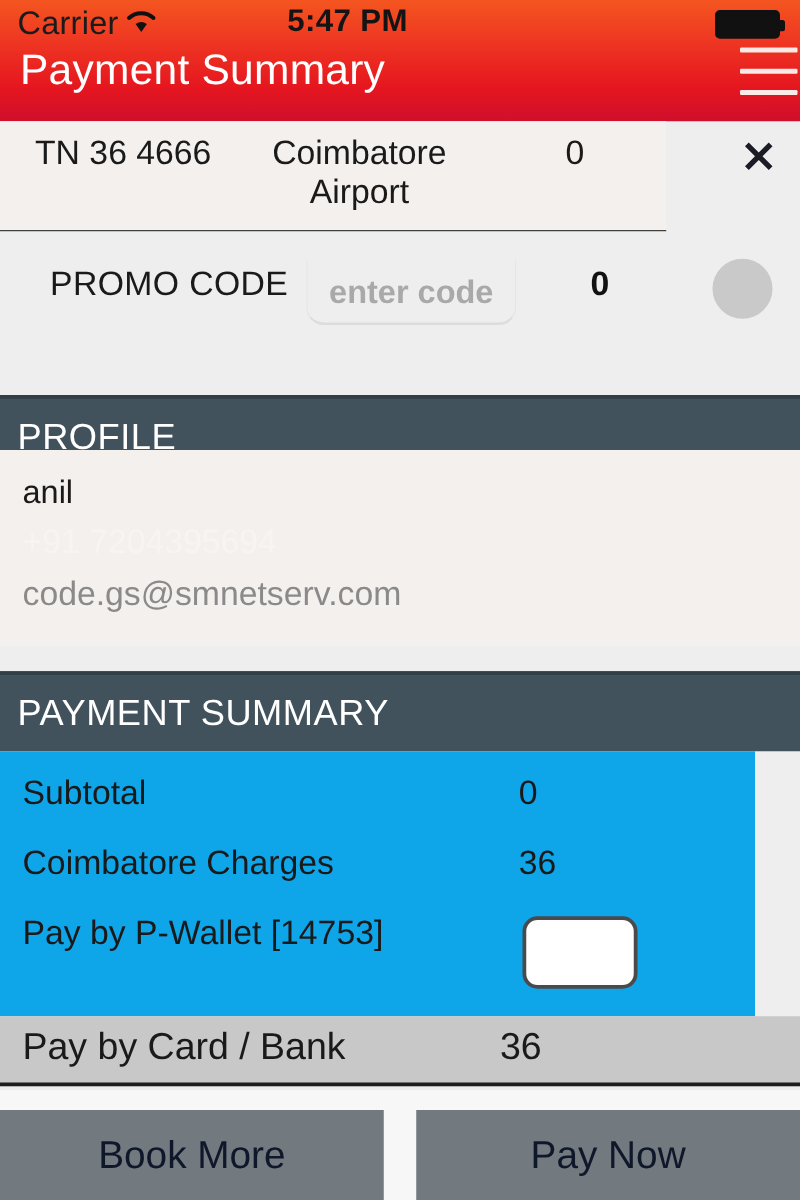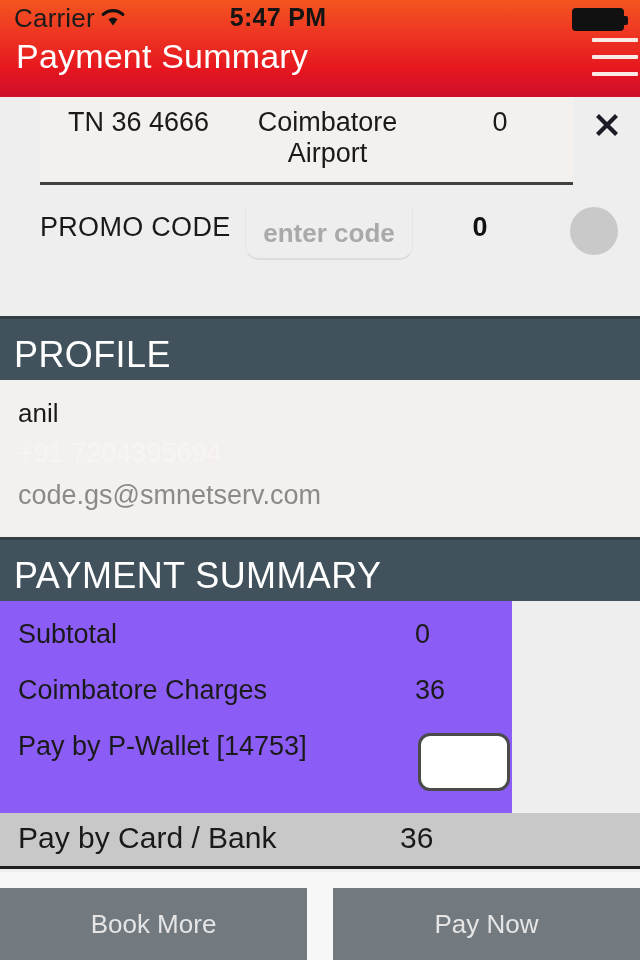--- a/index.html
+++ b/index.html
@@ -98,23 +98,22 @@
     margin-bottom: 13px;
   }
 
   
   .trip-row {
     position: absolute;
     left: 0; top: 97px;
     width: 533px;
     height: 88px;
     background: #f4f0ee;
-    border-bottom: 3px solid #404040;
-    box-sizing: border-box;
-    margin-left: 40px;
+    border-bottom: 1px solid #404040;
+    box-sizing: border-box;
   }
   .trip-vehicle {
     position: absolute;
     left: 28px; top: 10px;
     font-size: 27px;
     color: #1a1a1a;
   }
   .trip-place {
     position: absolute;
     left: 195px; top: 10px;
@@ -198,31 +197,31 @@
     left: 0;
     width: 640px;
     height: 64px;
     background: #41525c;
     border-top: 3px solid #333f47;
     box-sizing: border-box;
   }
   .section-header span {
     position: absolute;
     left: 14px; top: 15px;
-    font-size: 36px;
+    font-size: 29px;
     color: #ffffff;
     letter-spacing: 0.4px;
   }
   #profile-header { top: 316px; }
   #summary-header { top: 537px; }
 
   
   .profile-body {
     position: absolute;
-    left: 0; top: 380px;
+    left: 0; top: 360px;
     width: 640px;
     height: 157px;
     background: #f4f0ee;
   }
   .profile-name {
     position: absolute;
     left: 18px; top: 18px;
     font-size: 26px;
     color: #1a1a1a;
   }
@@ -236,23 +235,23 @@
     position: absolute;
     left: 18px; top: 100px;
     font-size: 27px;
     color: #8a8a8a;
   }
 
   
   .summary-body {
     position: absolute;
     left: 0; top: 601px;
-    width: 512px;
+    width: 604px;
     height: 212px;
-    background: #8b5cf6;
+    background: #0ea5e9;
   }
   .sum-row {
     position: absolute;
     left: 0;
     width: 640px;
     height: 56px;
   }
   .sum-label {
     position: absolute;
     left: 18px; top: 0;
@@ -306,23 +305,23 @@
     width: 640px;
     height: 88px;
     background: #f7f7f7;
   }
   .footer-btn {
     position: absolute;
     top: 16px;
     height: 72px;
     background: #72797f;
     border: none;
-    color: #e5e5e5;
+    color: #0f172a;
     font-family: "Liberation Sans", sans-serif;
-    font-size: 26px;
+    font-size: 31px;
     padding: 0;
   }
   #book-more-button { left: 0; width: 307px; }
   #pay-now-button  { left: 333px; width: 307px; }
 </style>
 </head>
 <body>
 
 <div class="screen">
 

